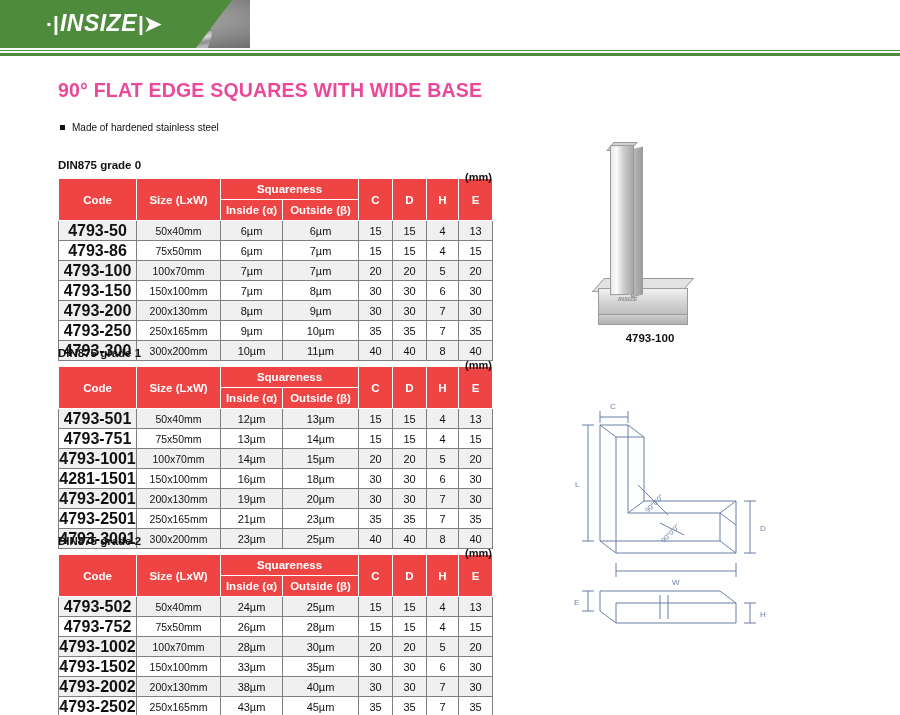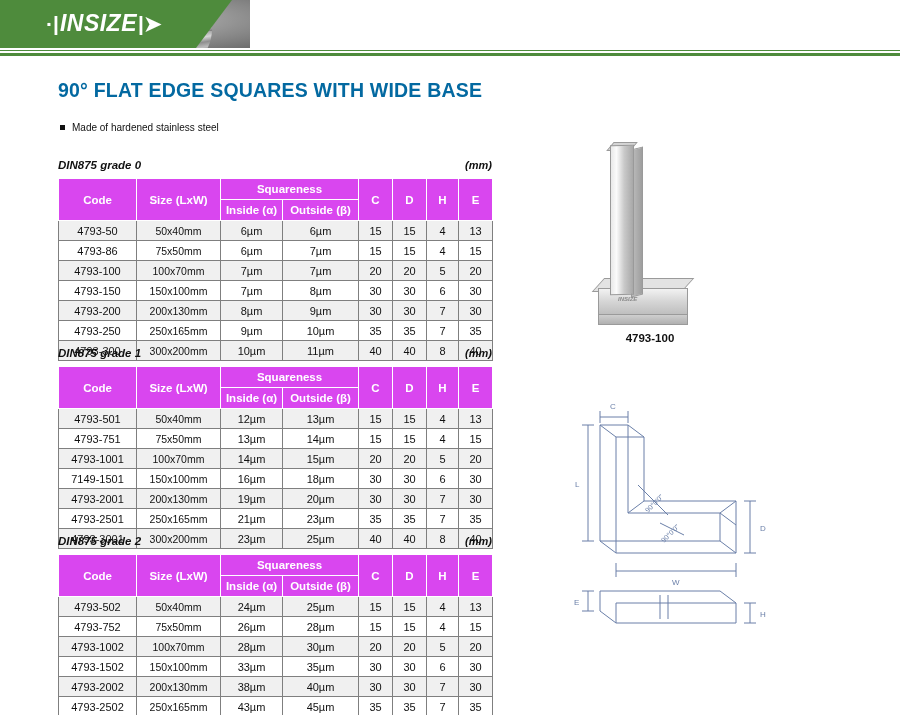--- a/index.html
+++ b/index.html
@@ -99,21 +99,21 @@
   }
 
   
   .page-title {
     position: absolute;
     left: 58px;
     top: 79px;
     font-size: 19.5px;
     font-weight: bold;
     letter-spacing: 0.2px;
-    color: #0369a1;
+    color: #ec4899;
   }
   .bullet-line {
     position: absolute;
     left: 60px;
     top: 122px;
     font-size: 10px;
     color: #111;
     display: flex;
     align-items: center;
   }
@@ -126,57 +126,56 @@
 
   
   .table-block { position: absolute; left: 58px; width: 434px; }
   .tbl-caption {
     font-size: 11.5px;
     font-weight: bold;
     color: #111;
     margin-bottom: 5px;
     position: relative;
     height: 14px;
-    font-style: italic;
   }
   .tbl-unit {
     position: absolute;
     right: 0;
-    top: 0;
+    top: 12px;
     font-size: 11px;
     font-weight: bold;
   }
   table.spec {
     border-collapse: collapse;
     width: 434px;
     table-layout: fixed;
   }
   table.spec th, table.spec td {
     border: 1px solid #7f7f7f;
     text-align: center;
     font-size: 11px;
     padding: 0;
     height: 19px;
   }
   table.spec thead th {
-    background: #d946ef;
+    background: #ef4444;
     color: #ffffff;
     font-weight: bold;
     font-size: 11.5px;
     border-color: #ffffff;
   }
   table.spec thead tr.r1 th { height: 20px; }
   table.spec thead tr.r2 th { height: 20px; }
   table.spec tbody td {
     background: #ffffff;
   }
   table.spec tbody tr:nth-child(odd) td { background: #f0f0f0; }
   table.spec tbody td.code {
-    font-weight: normal;
-    font-size: 11px;
+    font-weight: bold;
+    font-size: 16px;
     text-align: center;
   }
   table.spec tbody td.size { font-size: 10.5px; margin-left: 16px; }
 
   .col-code   { width: 78px; }
   .col-size   { width: 84px; }
   .col-in     { width: 62px; }
   .col-out    { width: 76px; }
   .col-c      { width: 34px; }
   .col-d      { width: 34px; }
@@ -461,21 +460,21 @@
         <td class="code">4793-1001</td>
         <td class="size">100x70mm</td>
         <td>14µm</td>
         <td>15µm</td>
         <td>20</td>
         <td>20</td>
         <td>5</td>
         <td>20</td>
       </tr>
       <tr>
-        <td class="code">7149-1501</td>
+        <td class="code">4281-1501</td>
         <td class="size">150x100mm</td>
         <td>16µm</td>
         <td>18µm</td>
         <td>30</td>
         <td>30</td>
         <td>6</td>
         <td>30</td>
       </tr>
       <tr>
         <td class="code">4793-2001</td>

